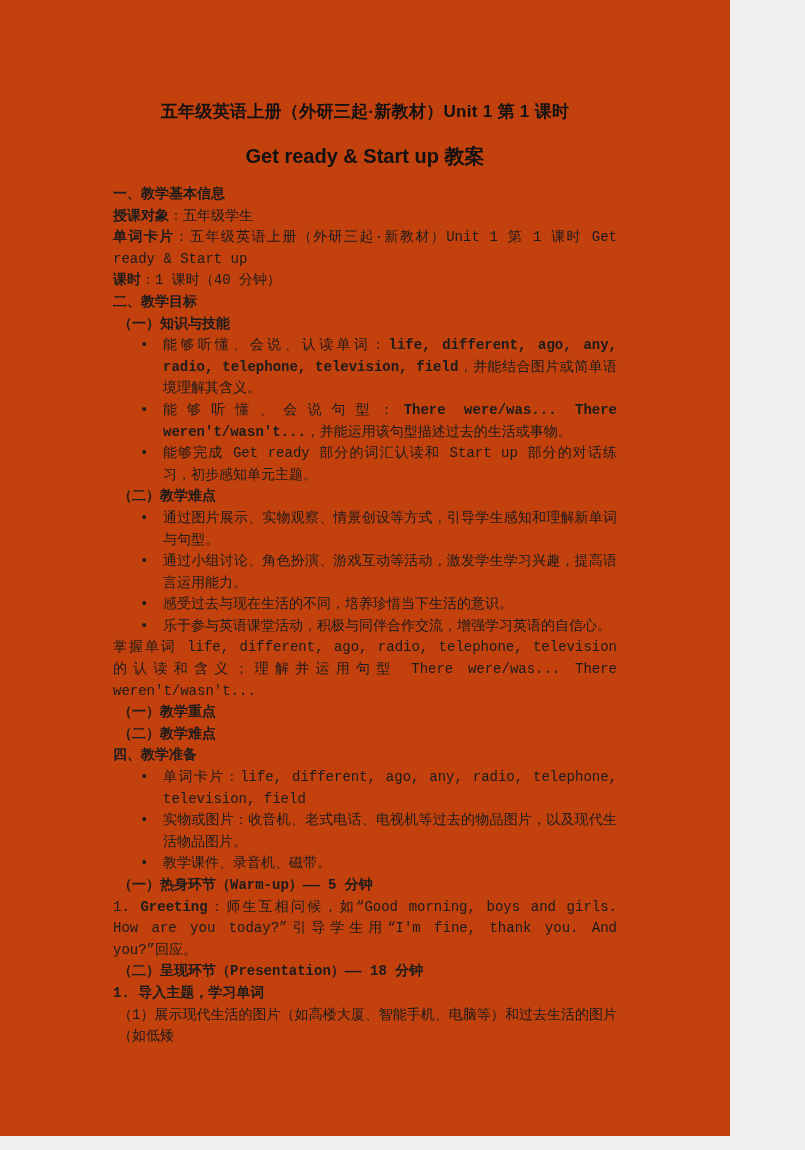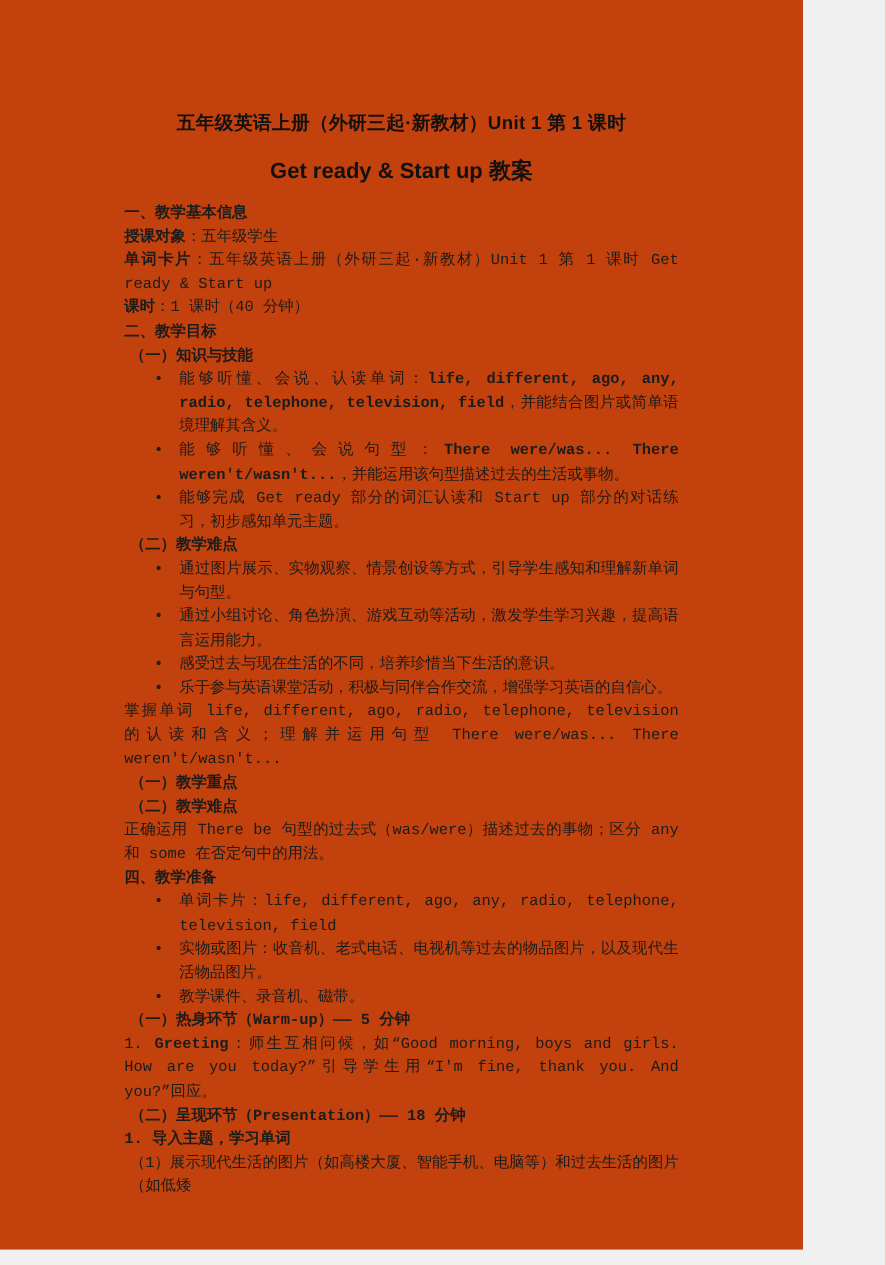--- a/index.html
+++ b/index.html
@@ -104,21 +104,20 @@
           <span class="dot">•</span>
           <span class="bullet-content"><span>感受过去与现在生活的不同，培养珍惜当下生活的意识。</span></span>
         </div>
         <div class="block bullet">
           <span class="dot">•</span>
           <span class="bullet-content"><span>乐于参与英语课堂活动，积极与同伴合作交流，增强学习英语的自信心。</span></span>
         </div>
         <div class="block para"><span>掌握单词 life, different, ago, radio, telephone, television 的认读和含义；理解并运用句型 There were/was... There weren't/wasn't...</span></div>
         <div class="block h2"><span class="b">（一）教学重点</span></div>
         <div class="block h2"><span class="b">（二）教学难点</span></div>
-        <div class="block para"><span>正确运用 There be 句型的过去式（was/were）描述过去的事物；区分 any 和 some 在否定句中的用法。</span></div>
         <div class="block h1"><span class="b">四、教学准备</span></div>
         <div class="block bullet">
           <span class="dot">•</span>
           <span class="bullet-content"><span>单词卡片：life, different, ago, any, radio, telephone, television, field</span></span>
         </div>
         <div class="block bullet">
           <span class="dot">•</span>
           <span class="bullet-content"><span>实物或图片：收音机、老式电话、电视机等过去的物品图片，以及现代生活物品图片。</span></span>
         </div>
         <div class="block bullet">

